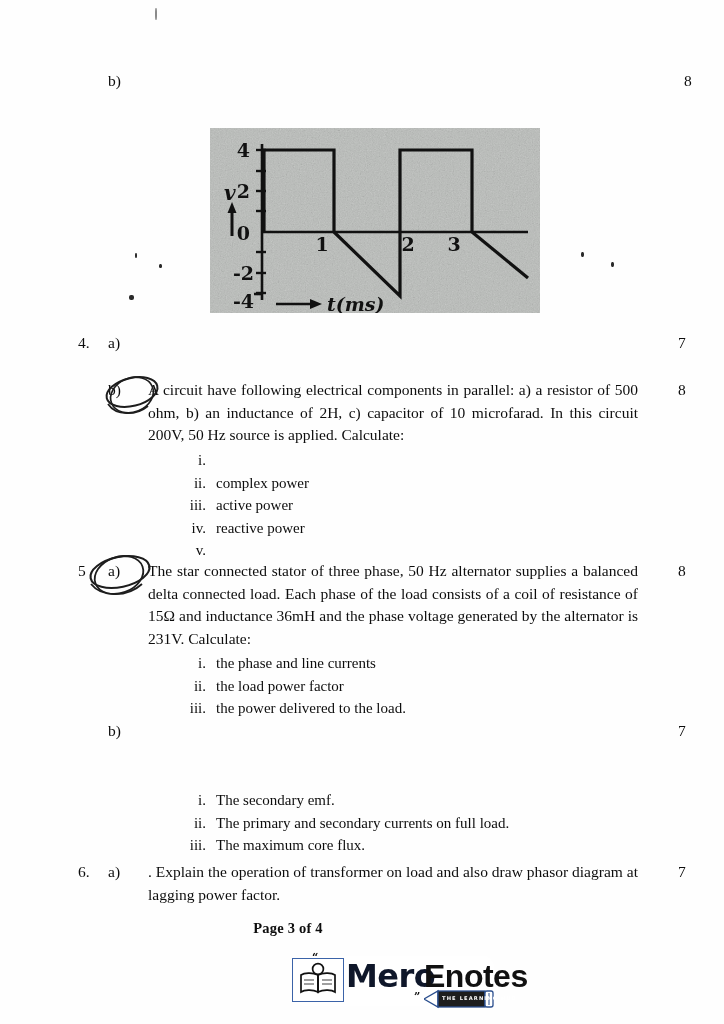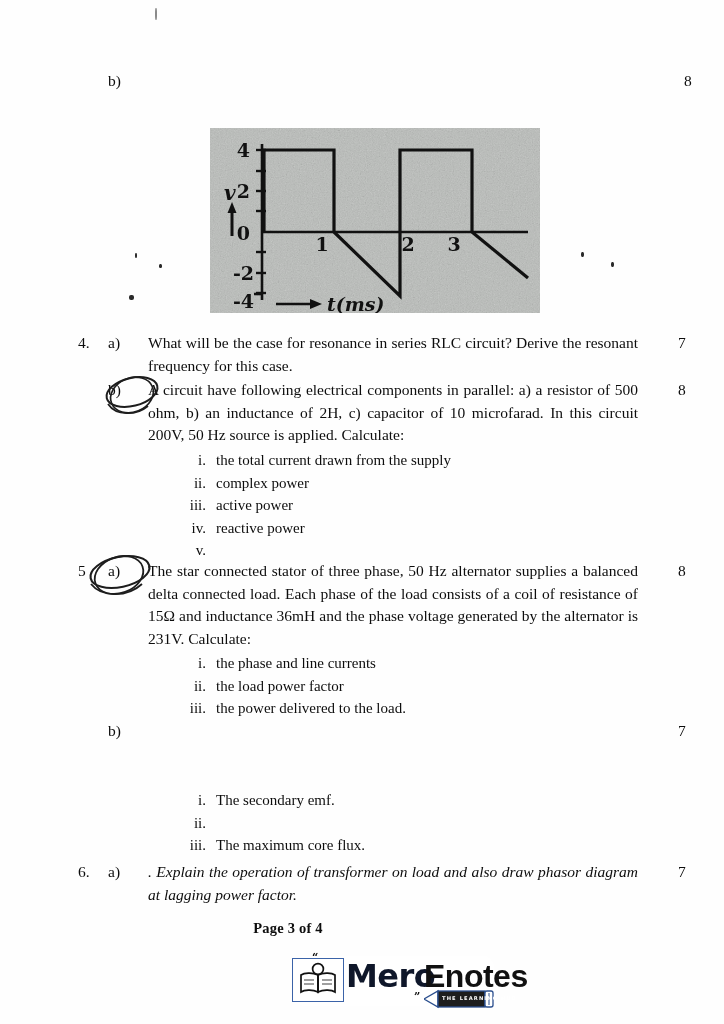--- a/index.html
+++ b/index.html
@@ -256,41 +256,39 @@
   <div class="speck" style="left:135px; top:253px; width:2px; height:5px;"></div>
   <div class="speck" style="left:159px; top:264px; width:3px; height:4px;"></div>
   <div class="speck" style="left:129px; top:295px; width:5px; height:5px;"></div>
   <div class="speck" style="left:581px; top:252px; width:3px; height:5px;"></div>
   <div class="speck" style="left:611px; top:262px; width:3px; height:5px;"></div>
   <div class="speck" style="left:155px; top:8px;   width:2px; height:12px; opacity:.55;"></div>
 
   <div class="qblock" style="left:78px; top:332px; width:610px;">
     <div class="qnum">4.</div>
     <div class="qlet">a)</div>
-    <div class="qbody" style="width:490px;">What will be the case for resonance in series RLC circuit? Derive the resonant frequency for this case.</div>
     <div class="marks" style="top:0; right:-12px;">7</div>
   </div>
 
   <div class="qblock" style="left:78px; top:379px; width:610px;">
     <div class="qnum"></div>
     <div class="qlet">b)</div>
     <div class="qbody" style="width:490px;">A circuit have following electrical components in parallel: a) a resistor of 500 ohm, b) an inductance of 2H, c) capacitor of 10 microfarad. In this circuit 200V, 50 Hz source is applied. Calculate:</div>
     <div class="marks" style="top:0; right:-12px;">8</div>
   </div>
 
   <svg class="pen-ellipse" style="left:102px; top:372px;" width="62" height="46">
     <ellipse cx="30" cy="20" rx="26" ry="14" fill="none" stroke="#1d1d1d" stroke-width="2" transform="rotate(-14 30 20)"></ellipse>
     <ellipse cx="30" cy="23" rx="22" ry="17" fill="none" stroke="#1d1d1d" stroke-width="1.7" transform="rotate(-22 30 23)"></ellipse>
     <path d="M 6 32 C 14 44, 34 44, 46 34" fill="none" stroke="#1d1d1d" stroke-width="1.7"></path>
   </svg>
 
   <ul class="romanlist" style="position:absolute; left:182px; top:449px; width:440px;">
     <li>
       <span class="rn">i.</span>
-      <span>the total current drawn from the supply</span>
     </li>
     <li>
       <span class="rn">ii.</span>
       <span>complex power</span>
     </li>
     <li>
       <span class="rn">iii.</span>
       <span>active power</span>
     </li>
     <li>
@@ -336,31 +334,32 @@
     <div class="marks" style="top:0; right:-12px;">7</div>
   </div>
 
   <ul class="romanlist" style="position:absolute; left:182px; top:789px; width:440px;">
     <li>
       <span class="rn">i.</span>
       <span>The secondary emf.</span>
     </li>
     <li>
       <span class="rn">ii.</span>
+      <span>The primary and secondary currents on full load.</span>
     </li>
     <li>
       <span class="rn">iii.</span>
       <span>The maximum core flux.</span>
     </li>
   </ul>
 
   <div class="qblock" style="left:78px; top:861px; width:610px;">
     <div class="qnum">6.</div>
     <div class="qlet">a)</div>
-    <div class="qbody" style="width:490px;font-style:italic;">. Explain the operation of transformer on load and also draw phasor diagram at lagging power factor.</div>
+    <div class="qbody" style="width:490px;">. Explain the operation of transformer on load and also draw phasor diagram at lagging power factor.</div>
     <div class="marks" style="top:0; right:-12px;">7</div>
   </div>
 
   <div class="footer-page">Page 3 of 4</div>
 
   <div class="logo">
     <div class="logo-inner">
       <div class="logo-pill"></div>
 
       <div class="logo-bookbox"></div>

